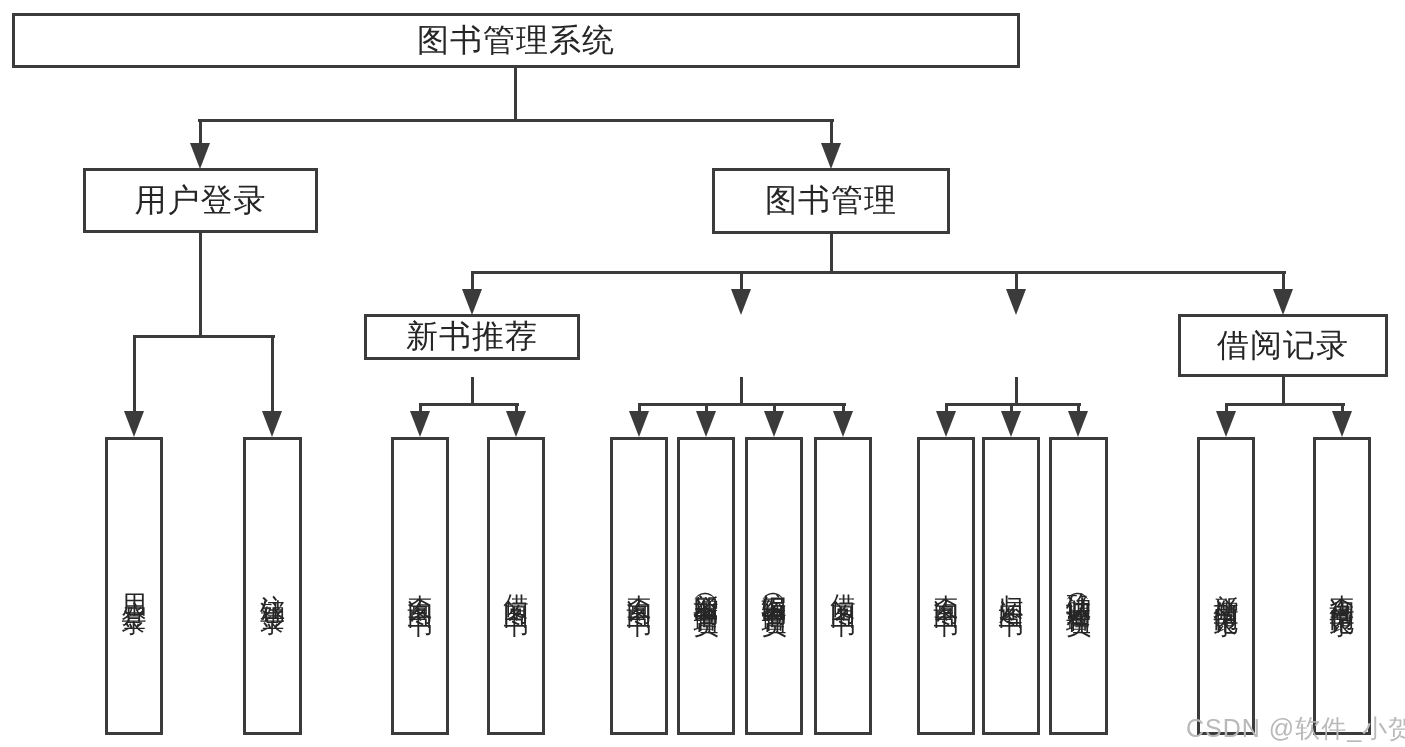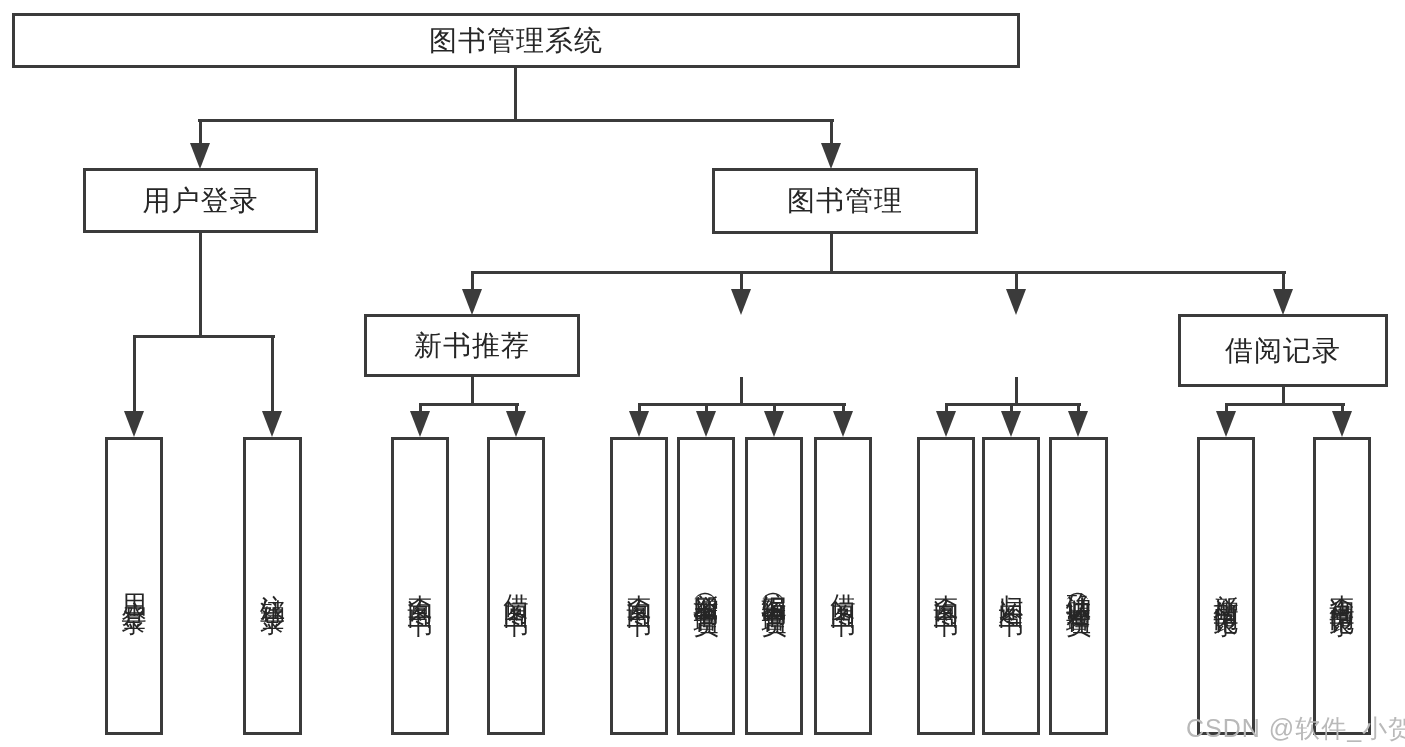--- a/index.html
+++ b/index.html
@@ -13,21 +13,21 @@
   }
   .box {
     position: absolute;
     box-sizing: border-box;
     border: 3px solid #3b3b3b;
     background: #ffffff;
     color: #262626;
     display: flex;
     align-items: center;
     justify-content: center;
-    font-size: 28px;
+    font-size: 32px;
     letter-spacing: 1px;
     white-space: nowrap;
     z-index: 2;
   }
   .vbox {
     writing-mode: vertical-rl;
     font-size: 25px;
     letter-spacing: 6px;
     line-height: 1.0;
     white-space: normal;
@@ -65,42 +65,42 @@
   <div class="box" style="left:12px; top:13px; width:1008px; height:55px;">图书管理系统</div>
 
   <div class="line" style="left:514px; top:68px; width:3px; height:54px;"></div>
   <div class="line" style="left:198px; top:119px; width:636px; height:3px;"></div>
   <div class="line" style="left:199px; top:119px; width:3px; height:27px;"></div>
   <div class="arr" style="left:190px; top:143px;"></div>
   <div class="line" style="left:830px; top:119px; width:3px; height:27px;"></div>
   <div class="arr" style="left:821px; top:143px;"></div>
 
   <div class="box" style="left:83px; top:168px; width:235px; height:65px;">用户登录</div>
-  <div class="box" style="left:712px; top:168px; width:266px; height:66px;">图书管理</div>
+  <div class="box" style="left:712px; top:168px; width:238px; height:66px;">图书管理</div>
 
   <div class="line" style="left:199px; top:233px; width:3px; height:104px;"></div>
   <div class="line" style="left:133px; top:335px; width:142px; height:3px;"></div>
   <div class="line" style="left:133px; top:335px; width:3px; height:78px;"></div>
   <div class="arr" style="left:124px; top:411px;"></div>
   <div class="line" style="left:271px; top:335px; width:3px; height:78px;"></div>
   <div class="arr" style="left:262px; top:411px;"></div>
 
   <div class="line" style="left:830px; top:234px; width:3px; height:39px;"></div>
   <div class="line" style="left:471px; top:271px; width:815px; height:3px;"></div>
   <div class="line" style="left:471px; top:271px; width:3px; height:21px;"></div>
   <div class="arr" style="left:462px; top:289px;"></div>
   <div class="line" style="left:740px; top:271px; width:3px; height:21px;"></div>
   <div class="arr" style="left:731px; top:289px;"></div>
   <div class="line" style="left:1015px; top:271px; width:3px; height:21px;"></div>
   <div class="arr" style="left:1006px; top:289px;"></div>
   <div class="line" style="left:1282px; top:271px; width:3px; height:21px;"></div>
   <div class="arr" style="left:1273px; top:289px;"></div>
 
-  <div class="box" style="left:364px; top:314px; width:216px; height:63px;">新书推荐</div>
-  <div class="box" style="left:1178px; top:314px; width:210px; height:73px;">借阅记录</div>
+  <div class="box" style="left:364px; top:314px; width:216px; height:46px;">新书推荐</div>
+  <div class="box" style="left:1178px; top:314px; width:210px; height:63px;">借阅记录</div>
 
   <div class="line" style="left:471px; top:377px; width:3px; height:28px;"></div>
   <div class="line" style="left:419px; top:403px; width:100px; height:3px;"></div>
   <div class="line" style="left:419px; top:403px; width:3px; height:10px;"></div>
   <div class="arr" style="left:410px; top:411px;"></div>
   <div class="line" style="left:515px; top:403px; width:3px; height:10px;"></div>
   <div class="arr" style="left:506px; top:411px;"></div>
 
   <div class="line" style="left:740px; top:377px; width:3px; height:28px;"></div>
   <div class="line" style="left:638px; top:403px; width:208px; height:3px;"></div>

